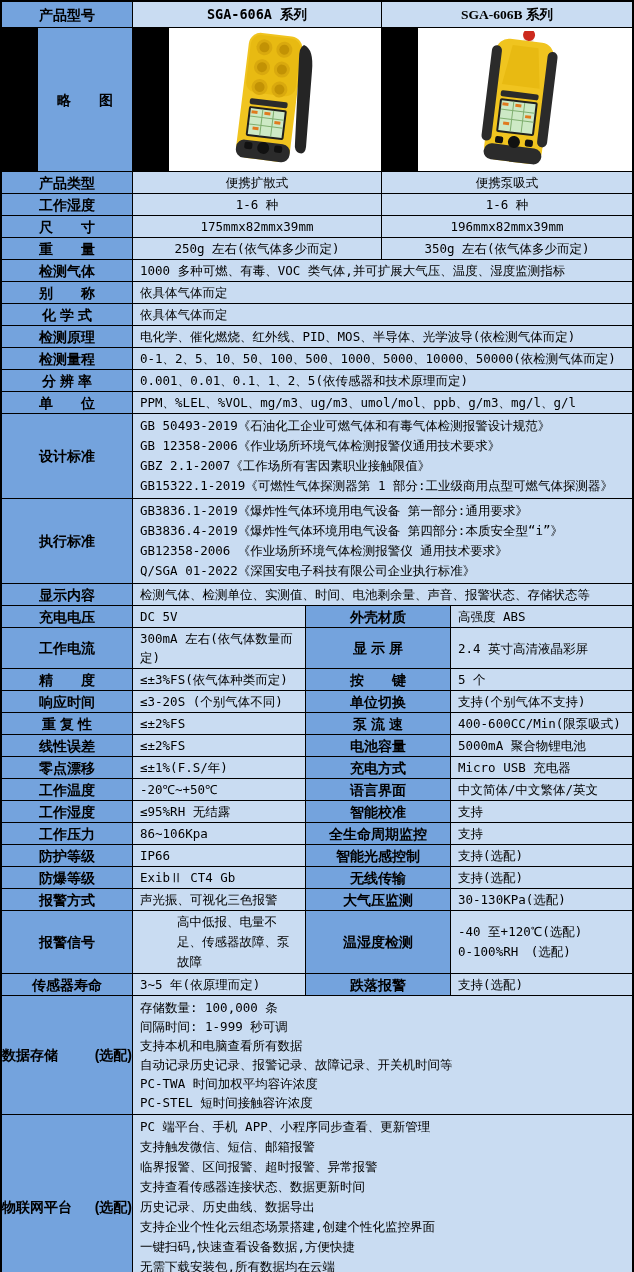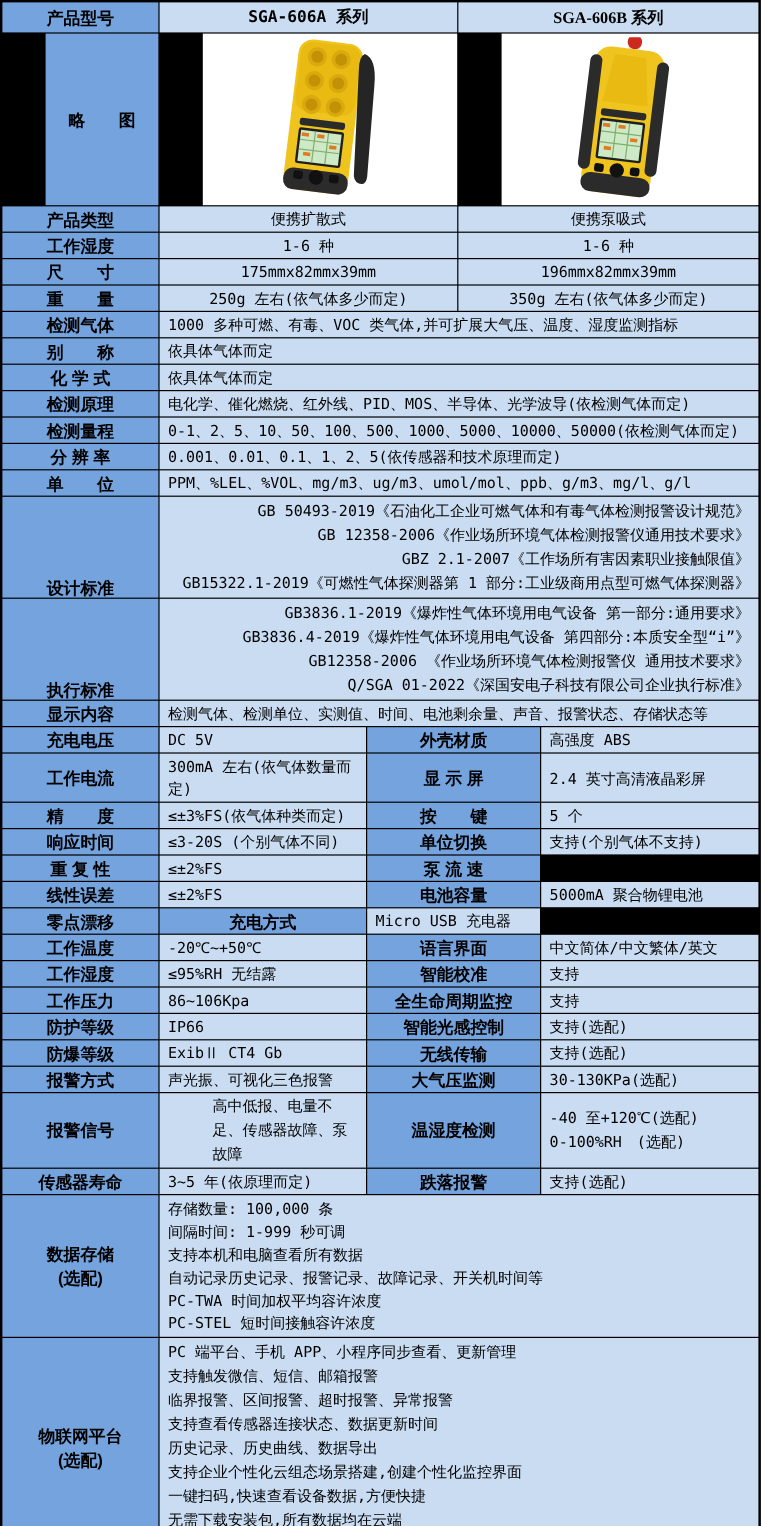--- a/index.html
+++ b/index.html
@@ -36,33 +36,33 @@
     overflow:hidden;
   }
   .lab{
     background:var(--label-bg);
     justify-content:center;
     font-weight:bold;
     font-size:14px;
     text-align:center;
     line-height:16px;
   }
-  .lab.two-line{flex-direction:column;justify-content:center;line-height:20px;}
+  .lab.two-line{flex-direction:row;justify-content:space-between;line-height:20px;}
   .val{
     font-family:"DejaVu Sans Mono","Liberation Mono",monospace;
     font-size:12.5px;
     padding:1px 7px;
     line-height:19px;
   }
   .ctr{justify-content:center;padding:1px 2px;}
   .multi{flex-direction:column;align-items:flex-start;justify-content:center;padding:2px 7px;}
   .multi div{line-height:20px;white-space:nowrap;}
   .h-head{min-height:25px;}
   .h-sketch .cell{min-height:143px;margin-left:36px;}
-  .h-std .cell{min-height:80px;align-items:flex-end;}
+  .h-std .cell{min-height:80px;}
   .h-alarm .cell{min-height:46px;}
   .h-storage .cell{min-height:116px;}
   .h-storage .multi div{line-height:19px;}
   .h-iot .cell{min-height:182px;}
   .img-cell{background:var(--img-bg);justify-content:center;}
   .val.wrap{line-height:20px;padding-left:44px;}
   svg{display:block;}
 </style>
 </head>
 <body>
@@ -235,29 +235,31 @@
   <div class="row g4">
     <div class="cell lab">响应时间</div>
     <div class="cell val">≤3-20S (个别气体不同)</div>
     <div class="cell lab">单位切换</div>
     <div class="cell val">支持(个别气体不支持)</div>
   </div>
   <div class="row g4">
     <div class="cell lab">重 复 性</div>
     <div class="cell val">≤±2%FS</div>
     <div class="cell lab">泵 流 速</div>
+    <div class="cell val">400-600CC/Min(限泵吸式)</div>
   </div>
   <div class="row g4">
     <div class="cell lab">线性误差</div>
     <div class="cell val">≤±2%FS</div>
     <div class="cell lab">电池容量</div>
     <div class="cell val">5000mA 聚合物锂电池</div>
   </div>
   <div class="row g4">
     <div class="cell lab">零点漂移</div>
+    <div class="cell val">≤±1%(F.S/年)</div>
     <div class="cell lab">充电方式</div>
     <div class="cell val">Micro USB 充电器</div>
   </div>
   <div class="row g4">
     <div class="cell lab">工作温度</div>
     <div class="cell val">-20℃~+50℃</div>
     <div class="cell lab">语言界面</div>
     <div class="cell val">中文简体/中文繁体/英文</div>
   </div>
   <div class="row g4">

